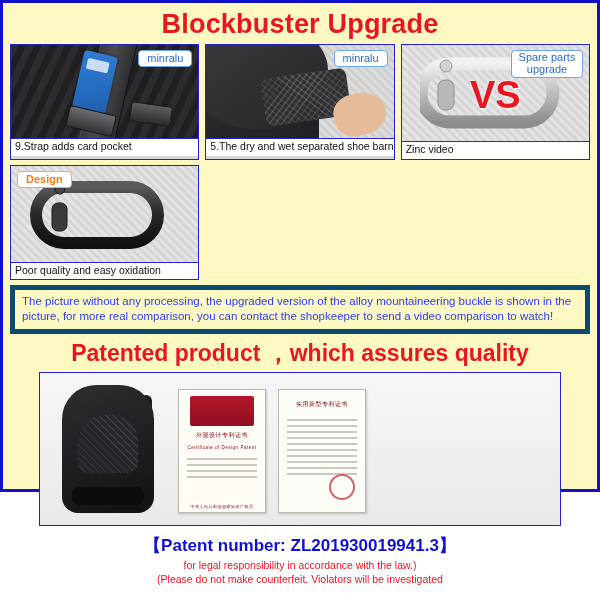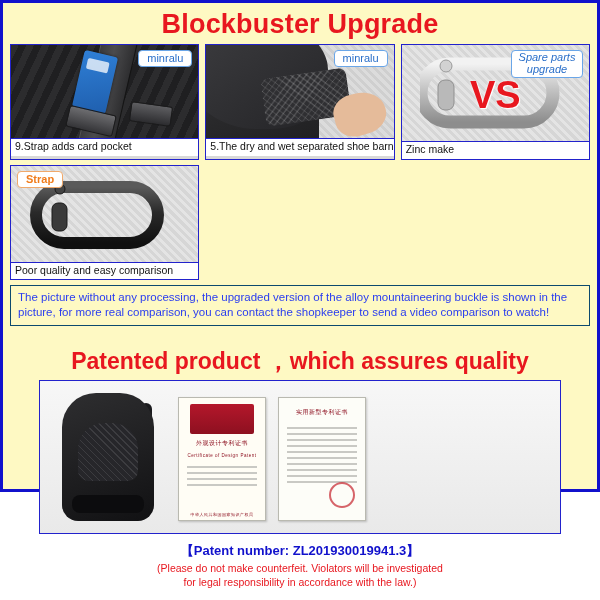--- a/index.html
+++ b/index.html
@@ -84,21 +84,20 @@
     border-color: #f0a96b;
     font-weight: bold;
   }
   .pill.spare {
     color: #2a6fc9;
     text-align: center;
     white-space: normal;
     line-height: 1.05;
     padding: 1px 6px 2px 6px;
     width: 58px;
-    font-style: italic;
   }
 
   
   .bg-dark {
     position: absolute; inset: 0;
     background:
       repeating-linear-gradient(115deg, #2c2c2e 0 7px, #1f1f21 7px 14px),
       #232325;
   }
   .strap {
@@ -210,22 +209,22 @@
     transform: translate(-50%,-45%);
     font-size: 38px;
     font-weight: bold;
     color: #e8171f;
     z-index: 9;
     text-shadow: 0 0 3px #fff, 1px 1px 0 #fff;
   }
 
   
   .bluebox {
-    margin: 5px 7px 16px 7px;
-    border: 1px solid #0c4a6e;
+    margin: 5px 7px 0 7px;
+    border: 5px solid #0c4a6e;
     padding: 4px 6px 5px 7px;
     color: #2a3df0;
     font-size: 11.5px;
     line-height: 1.28;
   }
 
   
   .patent-title {
     text-align: center;
     color: #e8171f;
@@ -317,21 +316,21 @@
     border: 2px solid #c8303a;
     border-radius: 50%;
     opacity: .75;
   }
 
   
   .patent-number {
     text-align: center;
     color: #1111cc;
     font-weight: bold;
-    font-size: 13px;
+    font-size: 17px;
     padding: 8px 0 2px 0;
   }
   .warning {
     text-align: center;
     color: #e8171f;
     font-size: 10.5px;
     line-height: 1.3;
     padding: 0 28px 6px 28px;
   }
 </style>
@@ -379,41 +378,41 @@
               <stop offset="100%" stop-color="#8d8d8d"></stop>
             </linearGradient>
           </defs>
           <path d="M30 14 L104 14 a29 29 0 0 1 0 58 L30 72 a29 29 0 0 1 0 -58 Z" fill="none" stroke="url(#sil)" stroke-width="13" stroke-linecap="round"></path>
           <rect x="18" y="30" width="16" height="30" rx="7" fill="#b9b9b9" stroke="#8f8f8f"></rect>
           <circle cx="26" cy="16" r="6" fill="#d2d2d2" stroke="#9a9a9a"></circle>
         </svg>
         <div class="vs">VS</div>
         <div class="pill right spare">Spare parts upgrade</div>
       </div>
-      <div class="caption">Zinc make</div>
+      <div class="caption">Zinc video</div>
     </div>
 
     <div class="cell">
       <div class="photo cap-row2">
         <div class="bg-texture"></div>
         <svg class="carab" width="150" height="86" viewBox="0 0 150 86">
           <defs>
             <linearGradient id="blk" x1="0" y1="0" x2="0" y2="1">
               <stop offset="0%" stop-color="#5a5a5a"></stop>
               <stop offset="45%" stop-color="#2a2a2a"></stop>
               <stop offset="100%" stop-color="#101010"></stop>
             </linearGradient>
           </defs>
           <path d="M34 16 L100 16 a28 28 0 0 1 0 56 L34 72 a28 28 0 0 1 0 -56 Z" fill="none" stroke="url(#blk)" stroke-width="12" stroke-linecap="round"></path>
           <rect x="22" y="32" width="15" height="28" rx="6" fill="#3a3a3a" stroke="#1a1a1a"></rect>
           <circle cx="30" cy="18" r="5" fill="#444" stroke="#1a1a1a"></circle>
         </svg>
-        <div class="pill left former">Strap</div>
-      </div>
-      <div class="caption">Poor quality and easy comparison</div>
+        <div class="pill left former">Design</div>
+      </div>
+      <div class="caption">Poor quality and easy oxidation</div>
     </div>
 
   </div>
 
   <div class="bluebox">The picture without any processing, the upgraded version of the alloy mountaineering buckle is shown in the picture, for more real comparison, you can contact the shopkeeper to send a video comparison to watch!</div>
 
   <div class="patent-title">Patented product ，which assures quality</div>
 
   <div class="patent-photo">
     <div class="pp-bg"></div>
@@ -448,17 +447,17 @@
           <i></i>
           <i></i>
           <i></i>
       </div>
       <div class="cert-stamp"></div>
     </div>
   </div>
 
   <div class="patent-number">【Patent number: ZL201930019941.3】</div>
   <div class="warning">
+    <div>for legal responsibility in accordance with the law.)</div>
     <div>(Please do not make counterfeit. Violators will be investigated</div>
-    <div>for legal responsibility in accordance with the law.)</div>
   </div>
 
 </div>
 
 </body></html>

